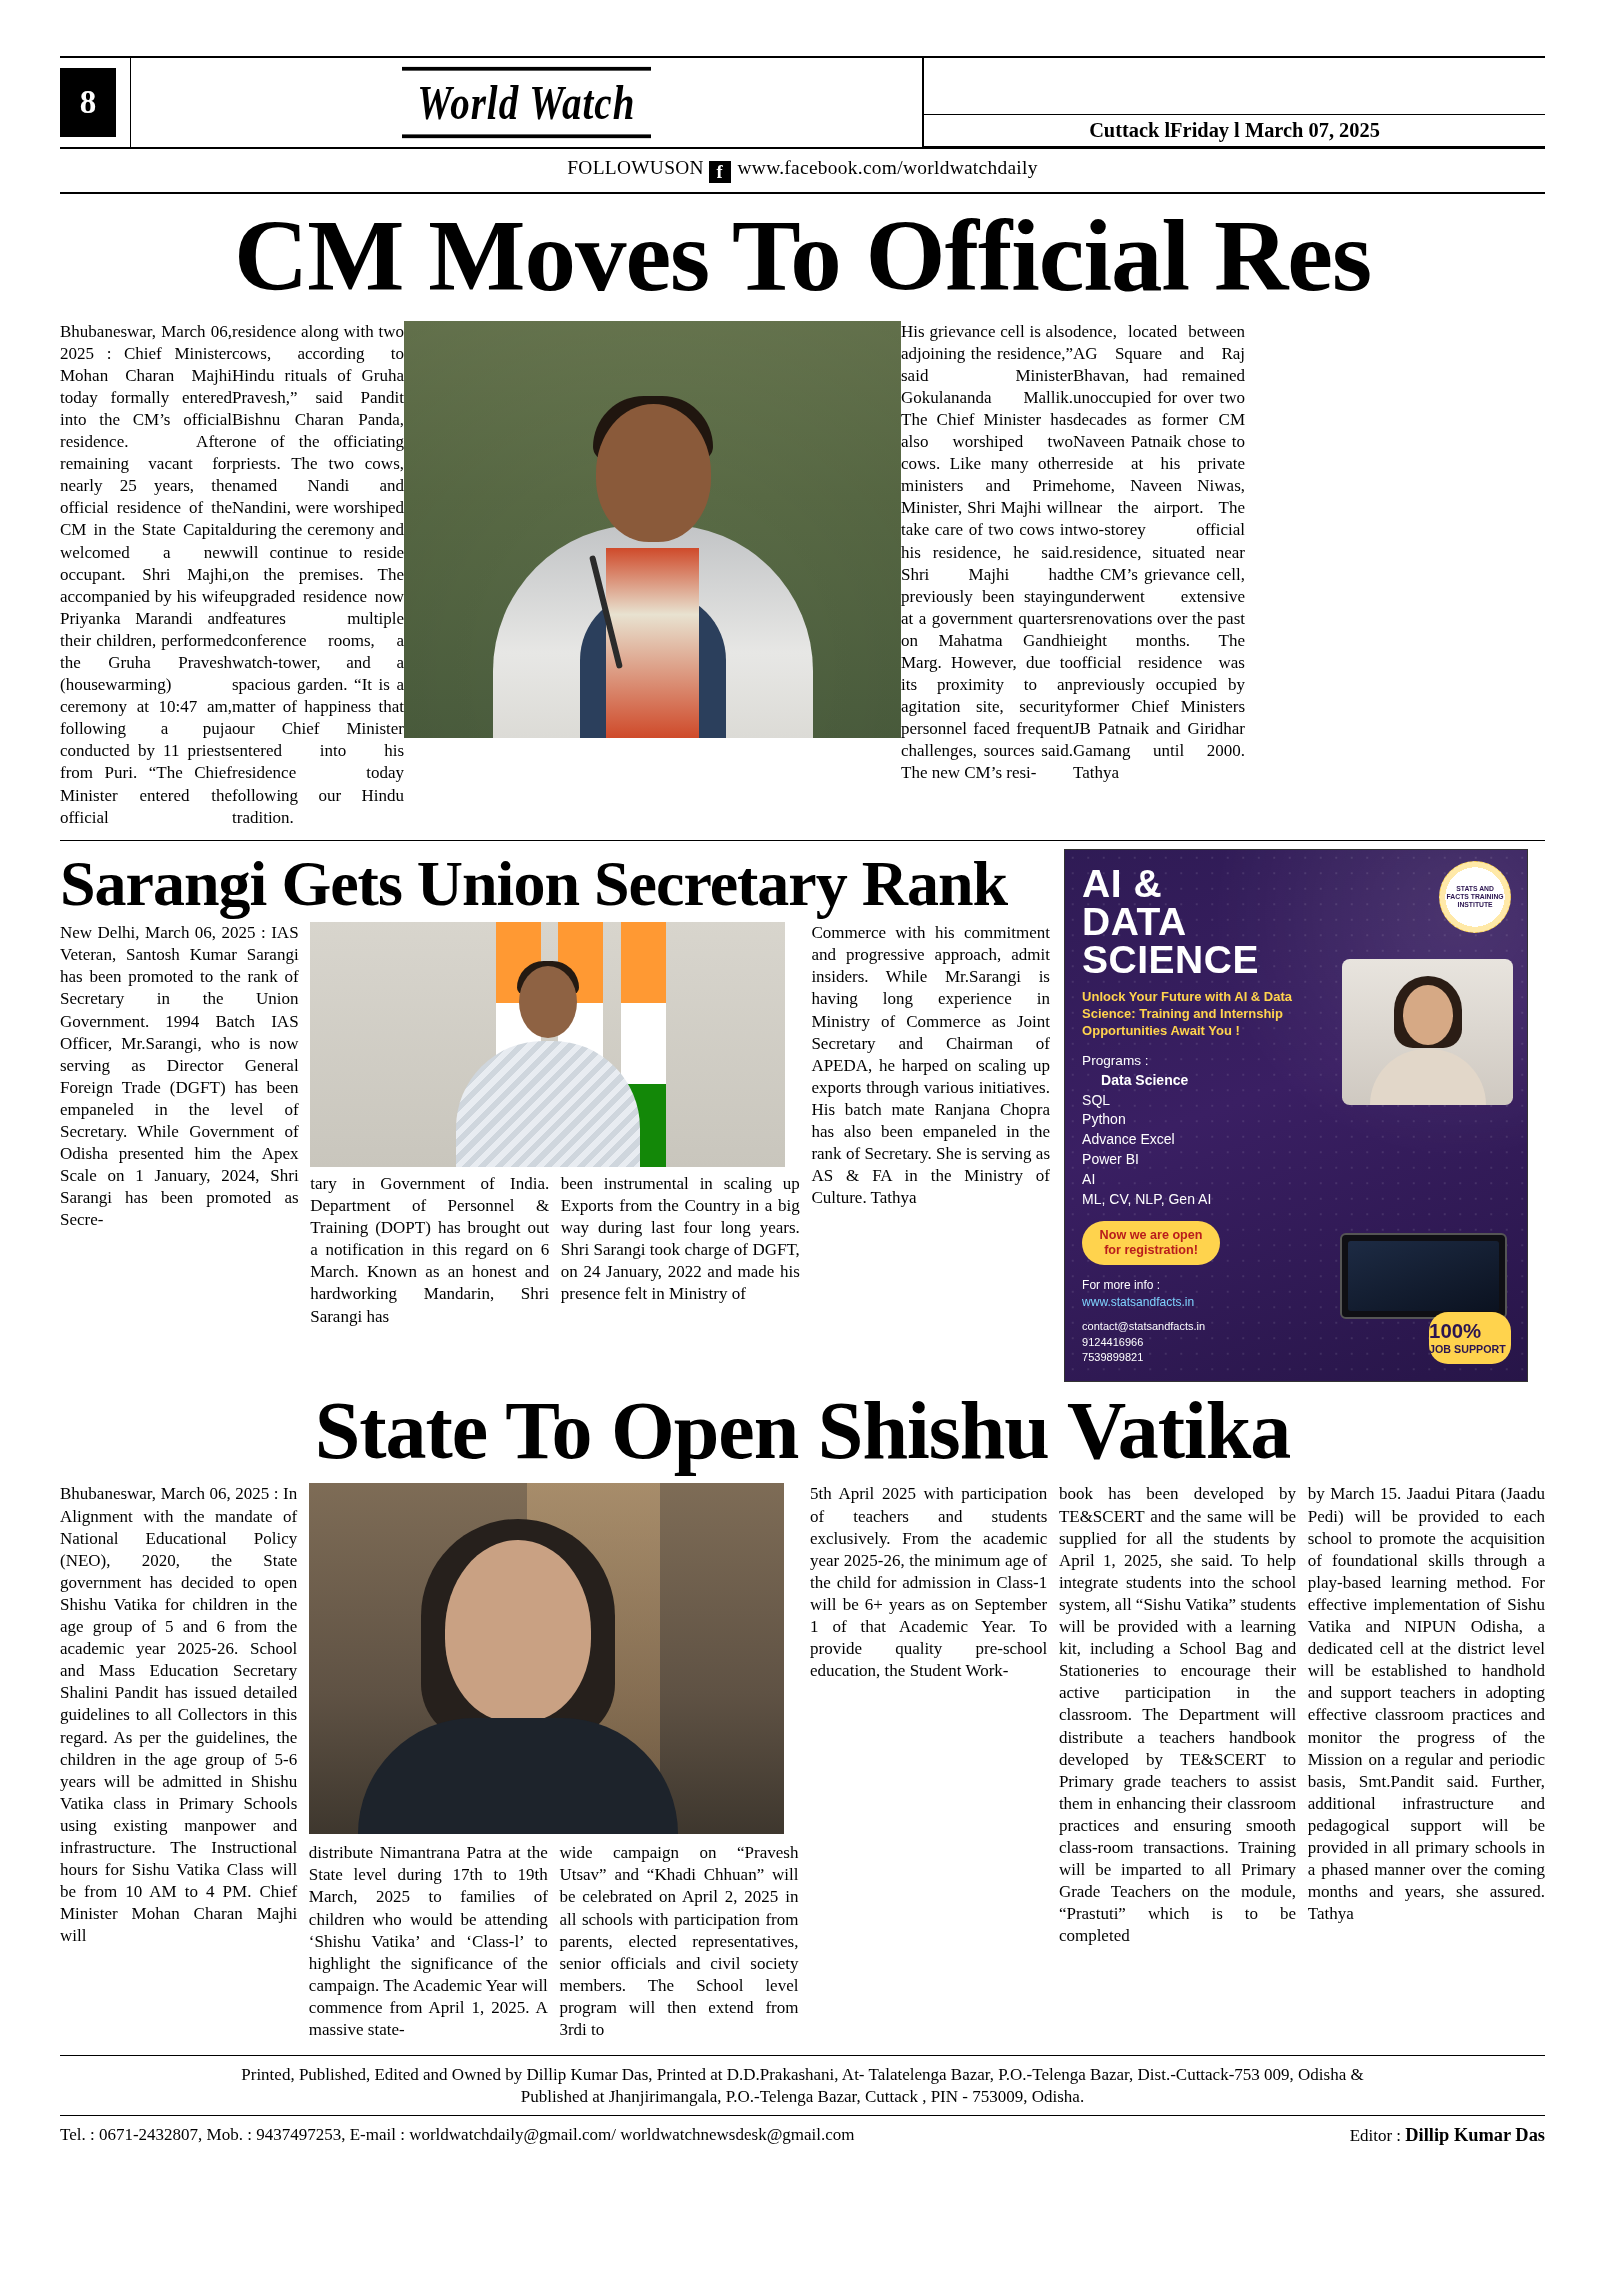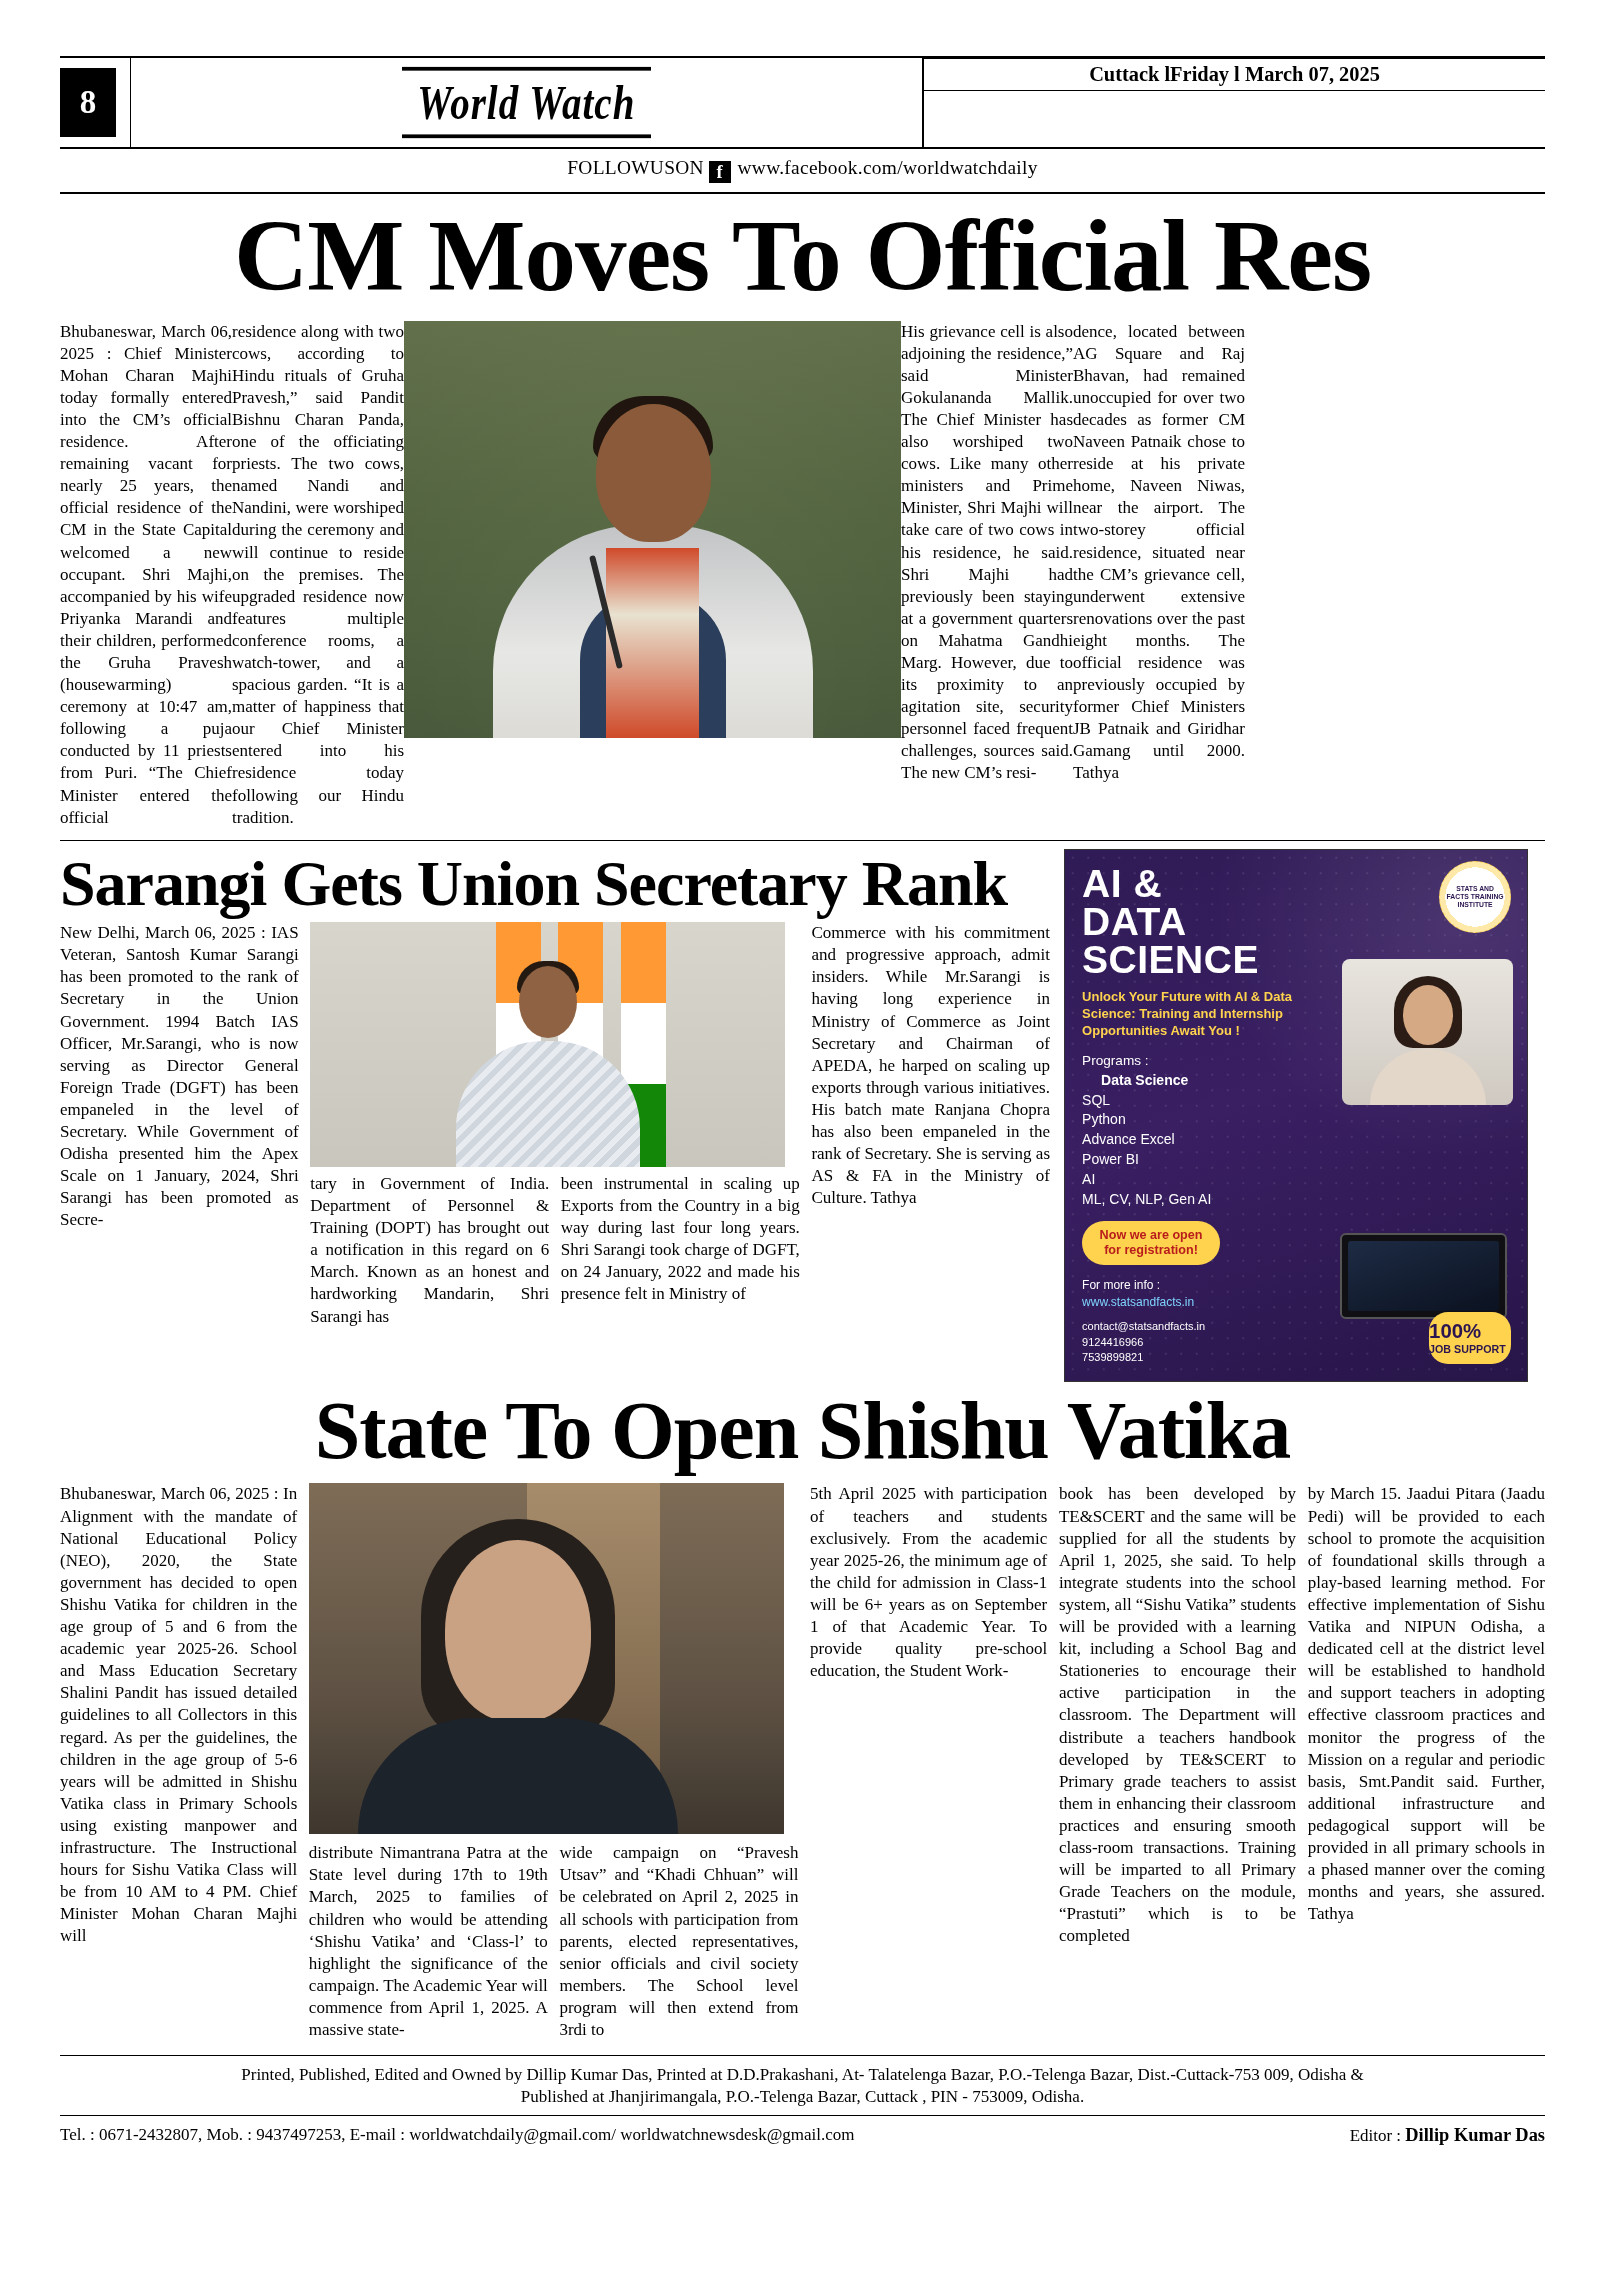--- a/index.html
+++ b/index.html
@@ -66,22 +66,23 @@
     transform: scaleY(1.25);
     font-style: italic;
   }
   .masthead-rule {
     width: 1.9px;
     background: #000;
   }
   .masthead-right {
     width: 621px;
     display: flex;
-    align-items: flex-start;
+    align-items: flex-end;
     justify-content: center;
+    margin-top: 12px;
   }
   .dateline {
     font-family: "Liberation Serif", serif;
     font-size: 20.4px;
     font-weight: bold;
     border-top: 1.9px solid #000;
     border-bottom: 1.9px solid #000;
     padding: 3.9px 0;
     width: 100%;
     text-align: center;

